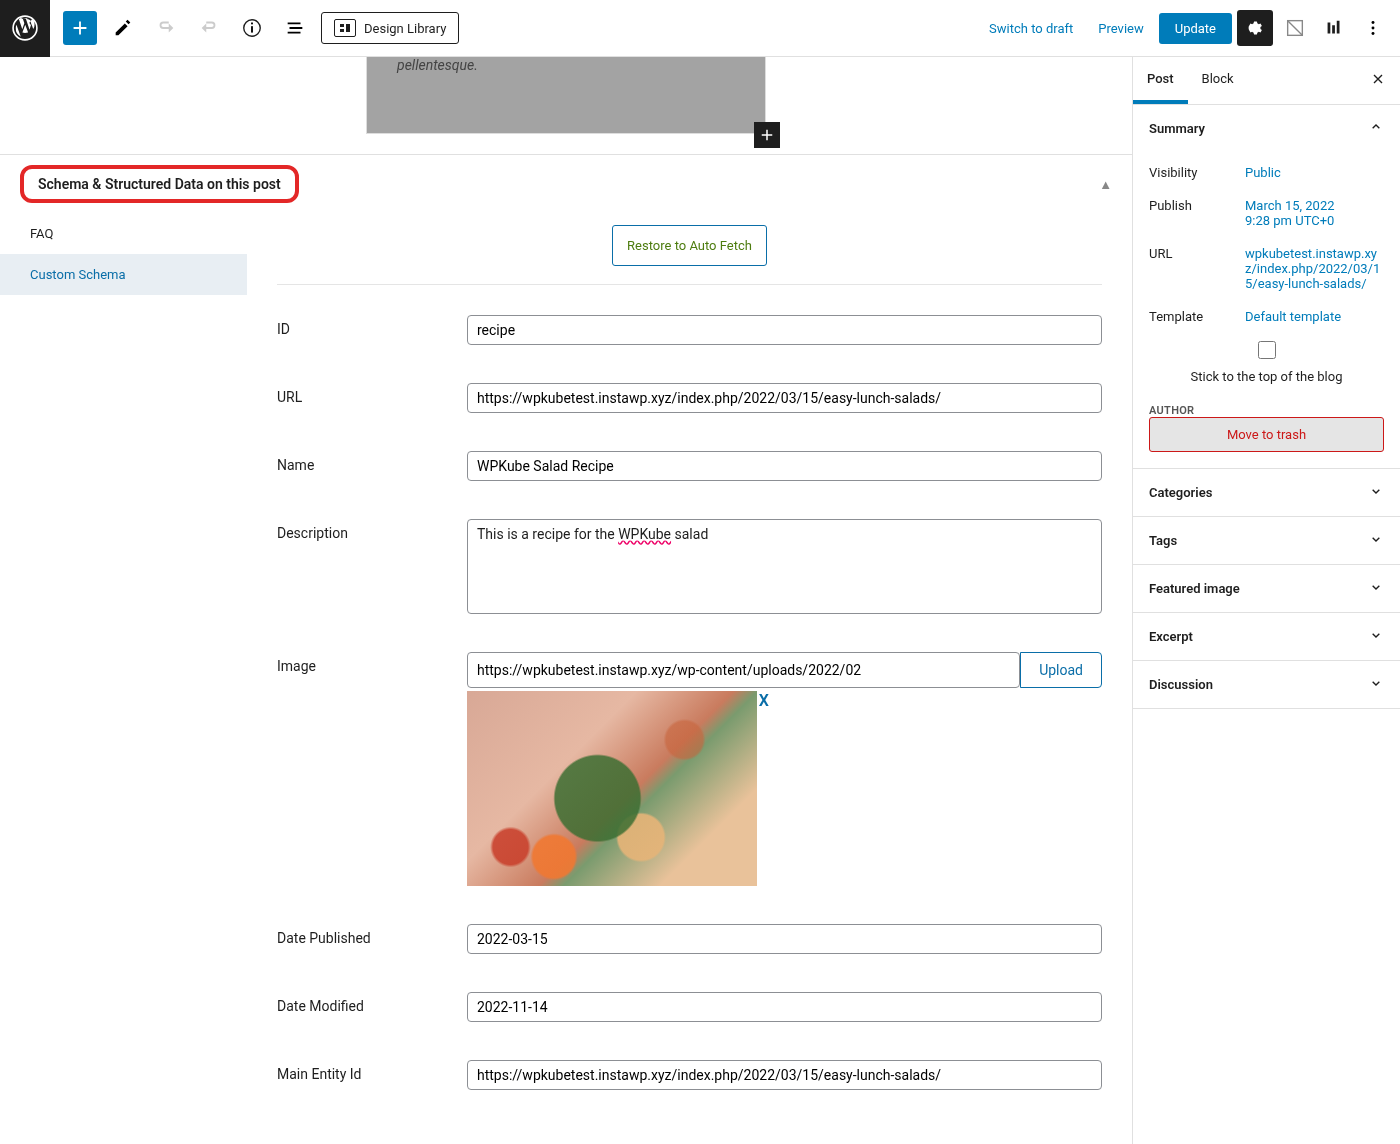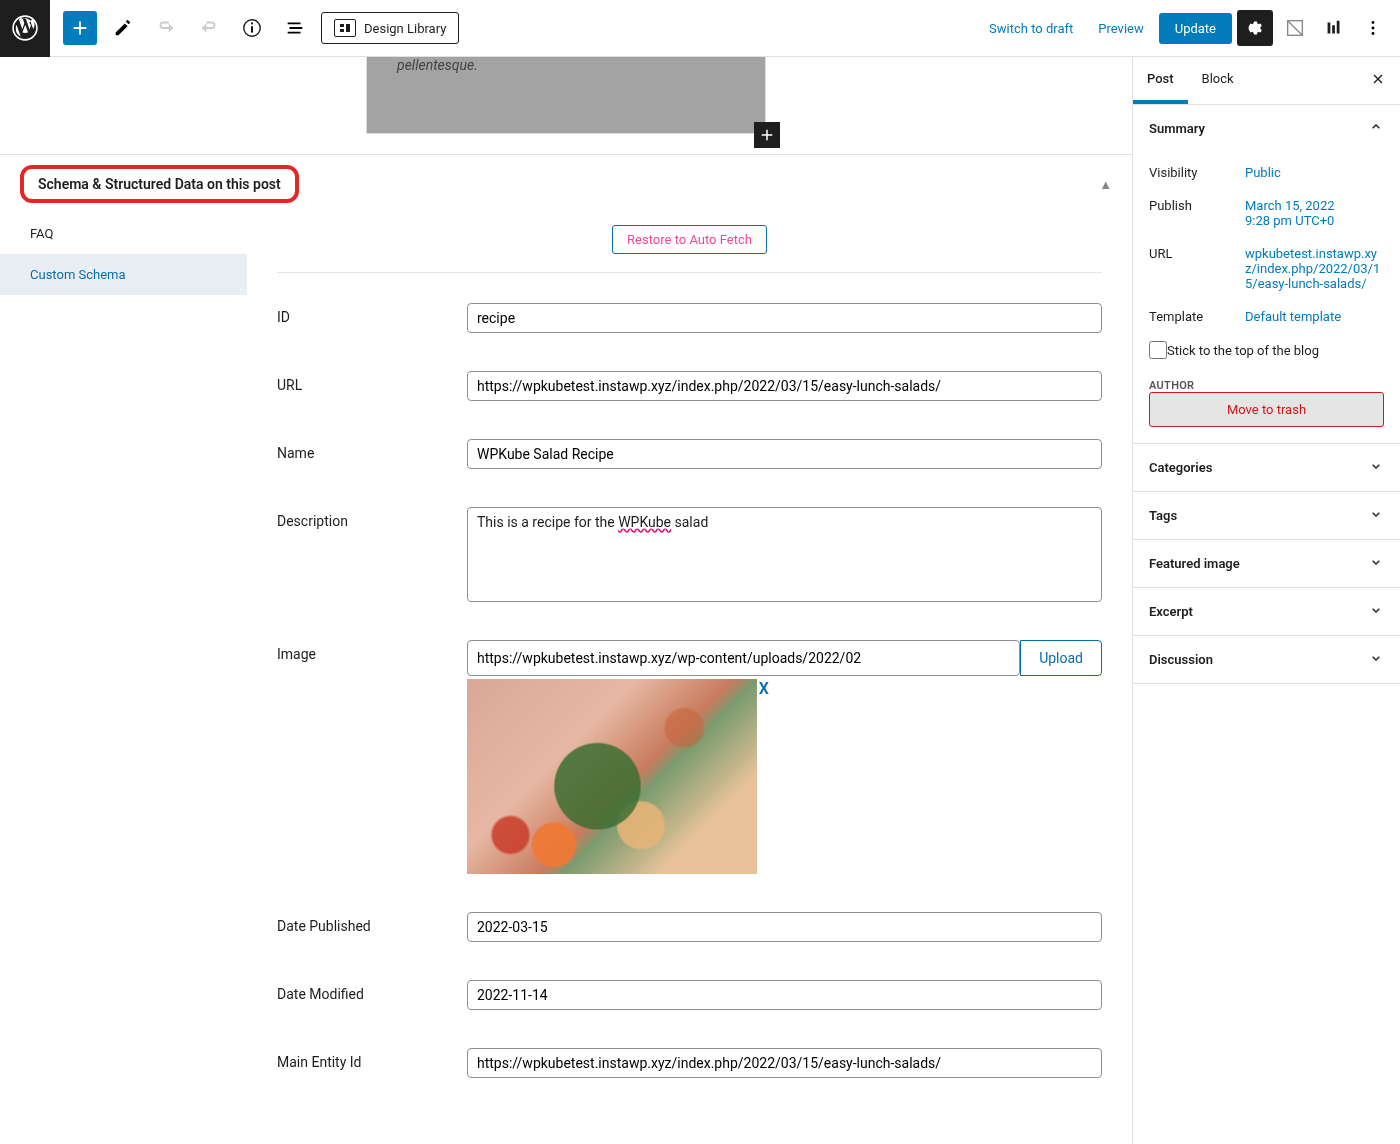--- a/index.html
+++ b/index.html
@@ -36,21 +36,21 @@
 .schema-panel { margin-top:20px; border-top:1px solid #e0e0e0;}
 .schema-header { display:flex; align-items:center; padding:10px 20px; cursor:pointer;}
 .schema-header-box { border:4px solid #e32727; border-radius:12px; padding:7px 14px; font-weight:600; font-size:14px;}
 .schema-header .chev { margin-left:auto; color:#888;}
 .schema-body { display:flex; }
 .schema-nav { width:247px; padding:0; }
 .schema-nav-item { padding:13px 30px; cursor:pointer; font-size:13px;}
 .schema-nav-item.active { background:#e8eef3; color:#0a6ea8; }
 .schema-content { flex:1; padding:0 30px 30px;}
 .restore-row { text-align:center; padding:12px 0 18px; border-bottom:1px solid #e5e5e5; margin-bottom:30px;}
-.restore-btn { border:1px solid #0a6ea8; color:#ec4899; background:#fff; padding:6px 14px; border-radius:3px; font-size:13px; cursor:pointer;}
+.restore-btn { border:1px solid #0a6ea8; color:#4d7c0f; background:#fff; padding:12px 14px; border-radius:3px; font-size:13px; cursor:pointer;}
 
 .form-row { display:flex; align-items:flex-start; margin-bottom:38px; }
 .form-row label { width:190px; font-size:14px; color:#1e1e1e; padding-top:6px;}
 .form-row .control { flex:1; }
 .form-row input[type=text], .form-row textarea { width:100%; border:1px solid #8c8f94; border-radius:4px; padding:6px 9px; font-size:14px; }
 .image-row .control { display:flex; flex-direction:column; }
 .image-row .img-input-wrap { display:flex; }
 .image-row input { flex:1; border-top-right-radius:0; border-bottom-right-radius:0; border-right:none;}
 .upload-btn { border:1px solid #0a6ea8; color:#0a6ea8; background:#fff; padding:9px 18px; border-top-right-radius:4px; border-bottom-right-radius:4px; font-size:14px; cursor:pointer;}
 .img-preview { width:290px; height:195px; margin-top:3px; position:relative; background: linear-gradient(135deg,#d8a896 0%, #e6b8a3 35%, #c97b5e 55%, #7a9b6e 60%, #e9c29a 80%); display:flex; align-items:center; justify-content:center;}
@@ -64,21 +64,21 @@
 .sb-tab { padding:14px 14px; font-size:13px; cursor:pointer; border-bottom:4px solid transparent;}
 .sb-tab.active { border-bottom-color:#007cba; font-weight:500;}
 .sb-close { margin-left:auto; padding:14px; cursor:pointer;}
 .sb-section { border-bottom:1px solid #e0e0e0; }
 .sb-section-header { display:flex; align-items:center; padding:14px 16px; font-weight:600; font-size:13px; cursor:pointer;}
 .sb-section-header .chev { margin-left:auto; }
 .sb-summary { padding:4px 16px 16px;}
 .sb-row { display:flex; padding:9px 0; font-size:13px;}
 .sb-row .k { width:96px; }
 .sb-row .v { color:#007cba; flex:1; word-break:break-all;}
-.sb-check { display:flex; align-items:center; padding:8px 0 14px;}
+.sb-check { display:flex; align-items:center; gap:10px; padding:8px 0 14px;flex-direction:column;}
 .sb-check input { width:18px; height:18px; border:1px solid #1e1e1e;}
 .sb-author-label { font-size:11px; font-weight:600; letter-spacing:.3px; color:#555; margin-top:6px;}
 .sb-author { width:100%; border:1px solid #8c8f94; border-radius:3px; padding:6px 8px; margin:6px 0 12px; font-size:13px; background:#fff; cursor:pointer; display:flex; align-items:center;}
 .sb-author .chev { margin-left:auto;}
 .trash-btn { width:100%; border:1px solid #cc1818; color:#cc1818; background:#e5e5e5; padding:9px; border-radius:3px; font-size:13px; cursor:pointer;}
 
 svg { fill: currentColor; }
 .disabled { color:#ccc; }
 </style>
 </head>

